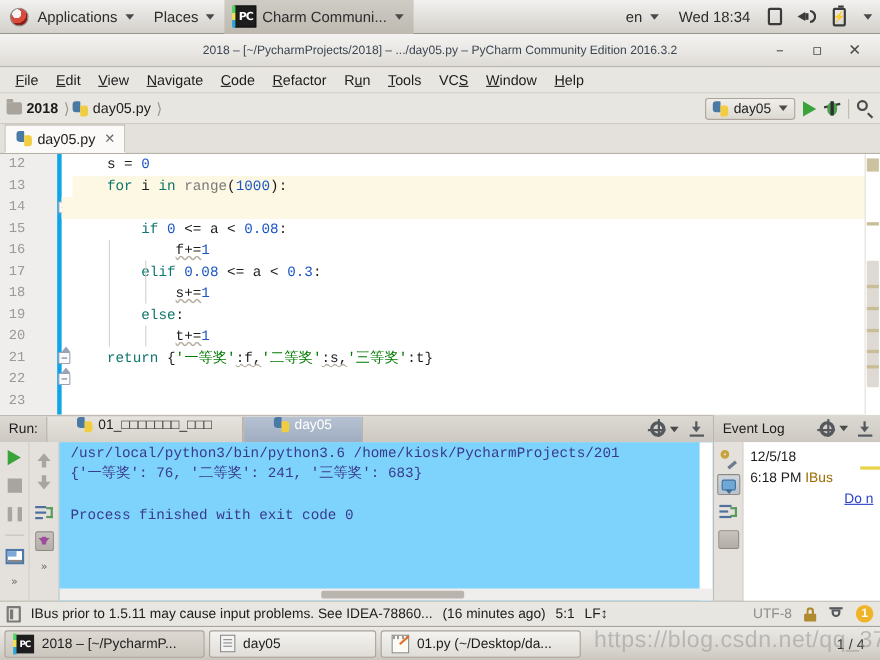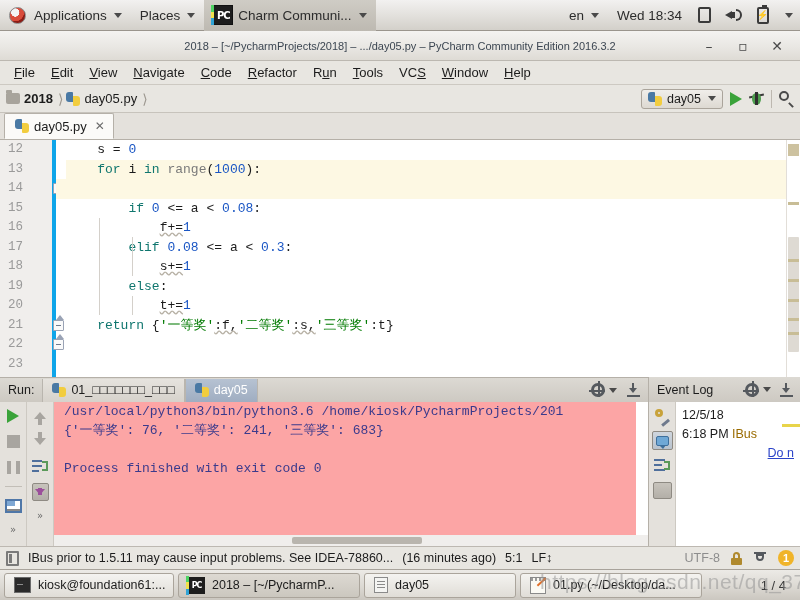--- a/index.html
+++ b/index.html
@@ -148,21 +148,21 @@
   .editor-scroll { position: absolute; right: 0; top: 0; width: 14px; height: 100%; background: #fff;
     border-left: 1px solid #e2ded8; }
   .es-thumb { position: absolute; right: 1px; width: 11px; background: #dedad3; border-radius: 1px; }
   .es-mark { position: absolute; right: 1px; width: 11px; height: 3px; background: #c8bd96; }
 
   
   .runwin { flex: 1 1 auto; display: flex; flex-direction: column; background: #e8e6e1; min-height: 0; }
   .run-header { height: 25px; display: flex; align-items: center;
     background: linear-gradient(to bottom,#dcd9d3,#cdc9c2); border-top: 1px solid #b5b0a8; }
   .run-label { font-size: 12.5px; color: #1c1c1c; padding: 0 8px; }
-  .rtab { display: flex; align-items: center; gap: 5px; height: 23px; padding: 0 9px; font-size: 12.5px;
+  .rtab { display: flex; gap: 5px; height: 23px; padding: 0 27px; font-size: 12.5px;
     color: #1c1c1c; border-left: 1px solid #b9b5ae; border-right: 1px solid #b9b5ae; }
   .rtab.inactive { background: linear-gradient(to bottom,#e6e3de,#d6d2cb); }
   .rtab.active { background: linear-gradient(to bottom,#b6c2d2,#9fadc1); color: #fff; font-weight: normal; }
   .rh-right { margin-left: auto; display: flex; align-items: center; gap: 10px; padding-right: 8px; }
   .gear { width: 14px; height: 14px; border-radius: 50%; border: 3px solid #55595e; position: relative; }
   .gear::before, .gear::after { content: ""; position: absolute; background: #55595e; }
   .gear::before { left: 4px; top: -5px; width: 2px; height: 16px; }
   .gear::after { left: -5px; top: 4px; width: 16px; height: 2px; }
   .dl-ico { width: 13px; height: 14px; position: relative; }
   .dl-ico i { position: absolute; left: 5px; top: 0; width: 2px; height: 7px; background: #55595e; }
@@ -194,21 +194,21 @@
     border: 1px solid #8e8a83; border-radius: 2px; display: flex; align-items: center; justify-content: center; }
   .si-scroll i { width: 0; height: 0; border-left: 5px solid transparent; border-right: 5px solid transparent;
     border-top: 6px solid #9b4f9b; position: relative; }
   .si-scroll i::after { content: ""; position: absolute; left: -2px; top: -7px; width: 4px; height: 7px; background: #9b4f9b; }
   .si-layout { width: 17px; height: 14px; border: 2px solid #4f77a8; background: #fff; position: relative; }
   .si-layout::before { content: ""; position: absolute; left: 0; top: 0; width: 8px; height: 5px; background: #7fa8d4; }
   .si-layout::after { content: ""; position: absolute; left: 0; bottom: 0; width: 13px; height: 2px; background: #888; }
   .si-sep { width: 17px; height: 1px; background: #c2beb7; }
   .si-chev { font-size: 10px; color: #6a6a6a; font-family: "DejaVu Sans", sans-serif; }
 
-  .console { flex: 1 1 auto; background: #fca5a5; position: relative; overflow: hidden;
+  .console { flex: 1 1 auto; background: #7dd3fc; position: relative; overflow: hidden;
     font-family: "Liberation Mono", monospace; font-size: 13px; min-width: 0; }
   .cline { height: 19px; line-height: 19px; white-space: pre; padding-left: 10px; color: #3a3a8c; }
   .console-hscroll { position: absolute; left: 0; bottom: 0; height: 11px; right: 0; background: #f0eeec; }
   .ch-thumb { position: absolute; left: 40%; width: 22%; top: 2px; height: 7px; background: #b9b5ae; border-radius: 2px; }
   .console-vscroll { position: absolute; right: 0; top: 0; bottom: 0; width: 12px; background: #fff; }
 
   
   .eventlog { width: 152px; flex: 0 0 auto; display: flex; flex-direction: column;
     border-left: 1px solid #b5b0a8; background: #e8e6e1; }
   .el-header { height: 25px; display: flex; align-items: center;
@@ -581,24 +581,20 @@
         <span class="hat-ico">
             <i></i>
             <b></b>
           </span>
         <span class="badge1">1</span>
       </div>
     </div>
   </div>
 
   <div class="taskbar">
-    <div class="task w1">
-      <span class="term-ico"></span>
-      <span>kiosk@foundation61:...</span>
-    </div>
     <div class="task w2">
       <span class="pc-ico2">PC</span>
       <span>2018 – [~/PycharmP...</span>
     </div>
     <div class="task w3">
       <span class="doc-ico"></span>
       <span>day05</span>
     </div>
     <div class="task w4">
       <span class="note-ico"></span>

